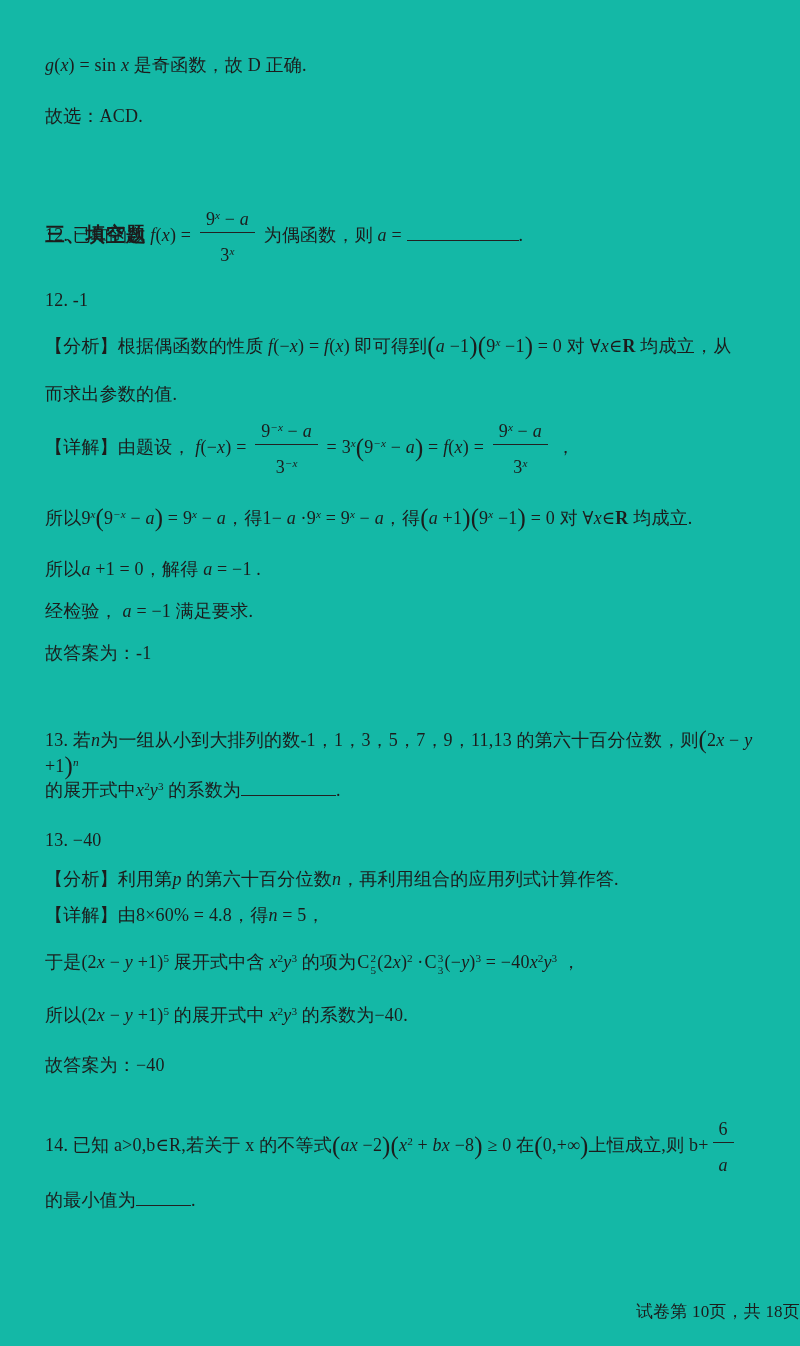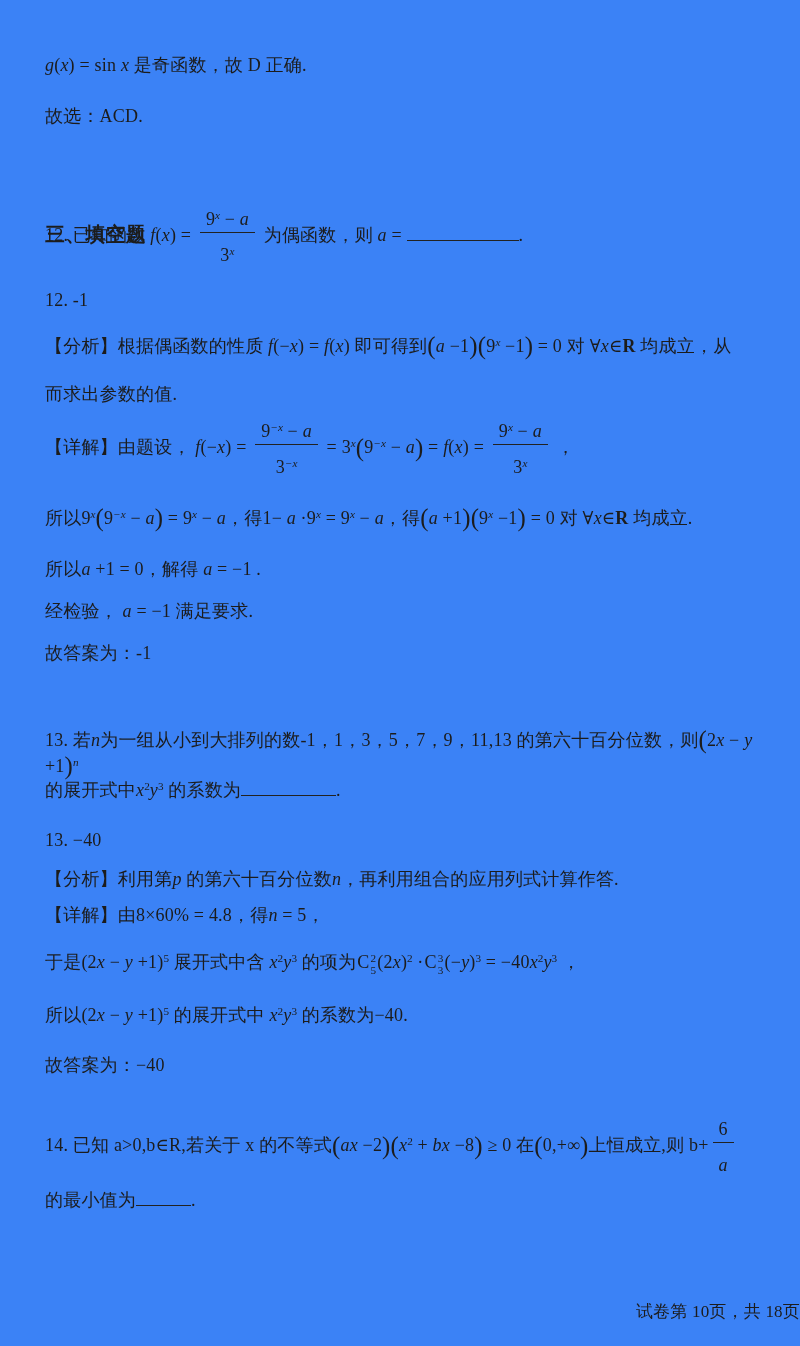--- a/index.html
+++ b/index.html
@@ -1,19 +1,19 @@
 <!DOCTYPE html>
 <html><head>
 <meta charset="utf-8">
 <style>
   html,body{margin:0;padding:0;background:#ffffff;}
   #page{
     position:relative;
     width:800px;height:1346px;
-    background:#3b82f6;
+    background:#14b8a6;
     font-family:"Liberation Serif","DejaVu Serif","DejaVu Sans",serif;
     color:#1c1c1c;
     overflow:hidden;
   }
   .line{
     position:absolute;left:45px;right:22px;
     font-size:18px;line-height:1.45;
     letter-spacing:0.2px;
     white-space:normal;
   }

